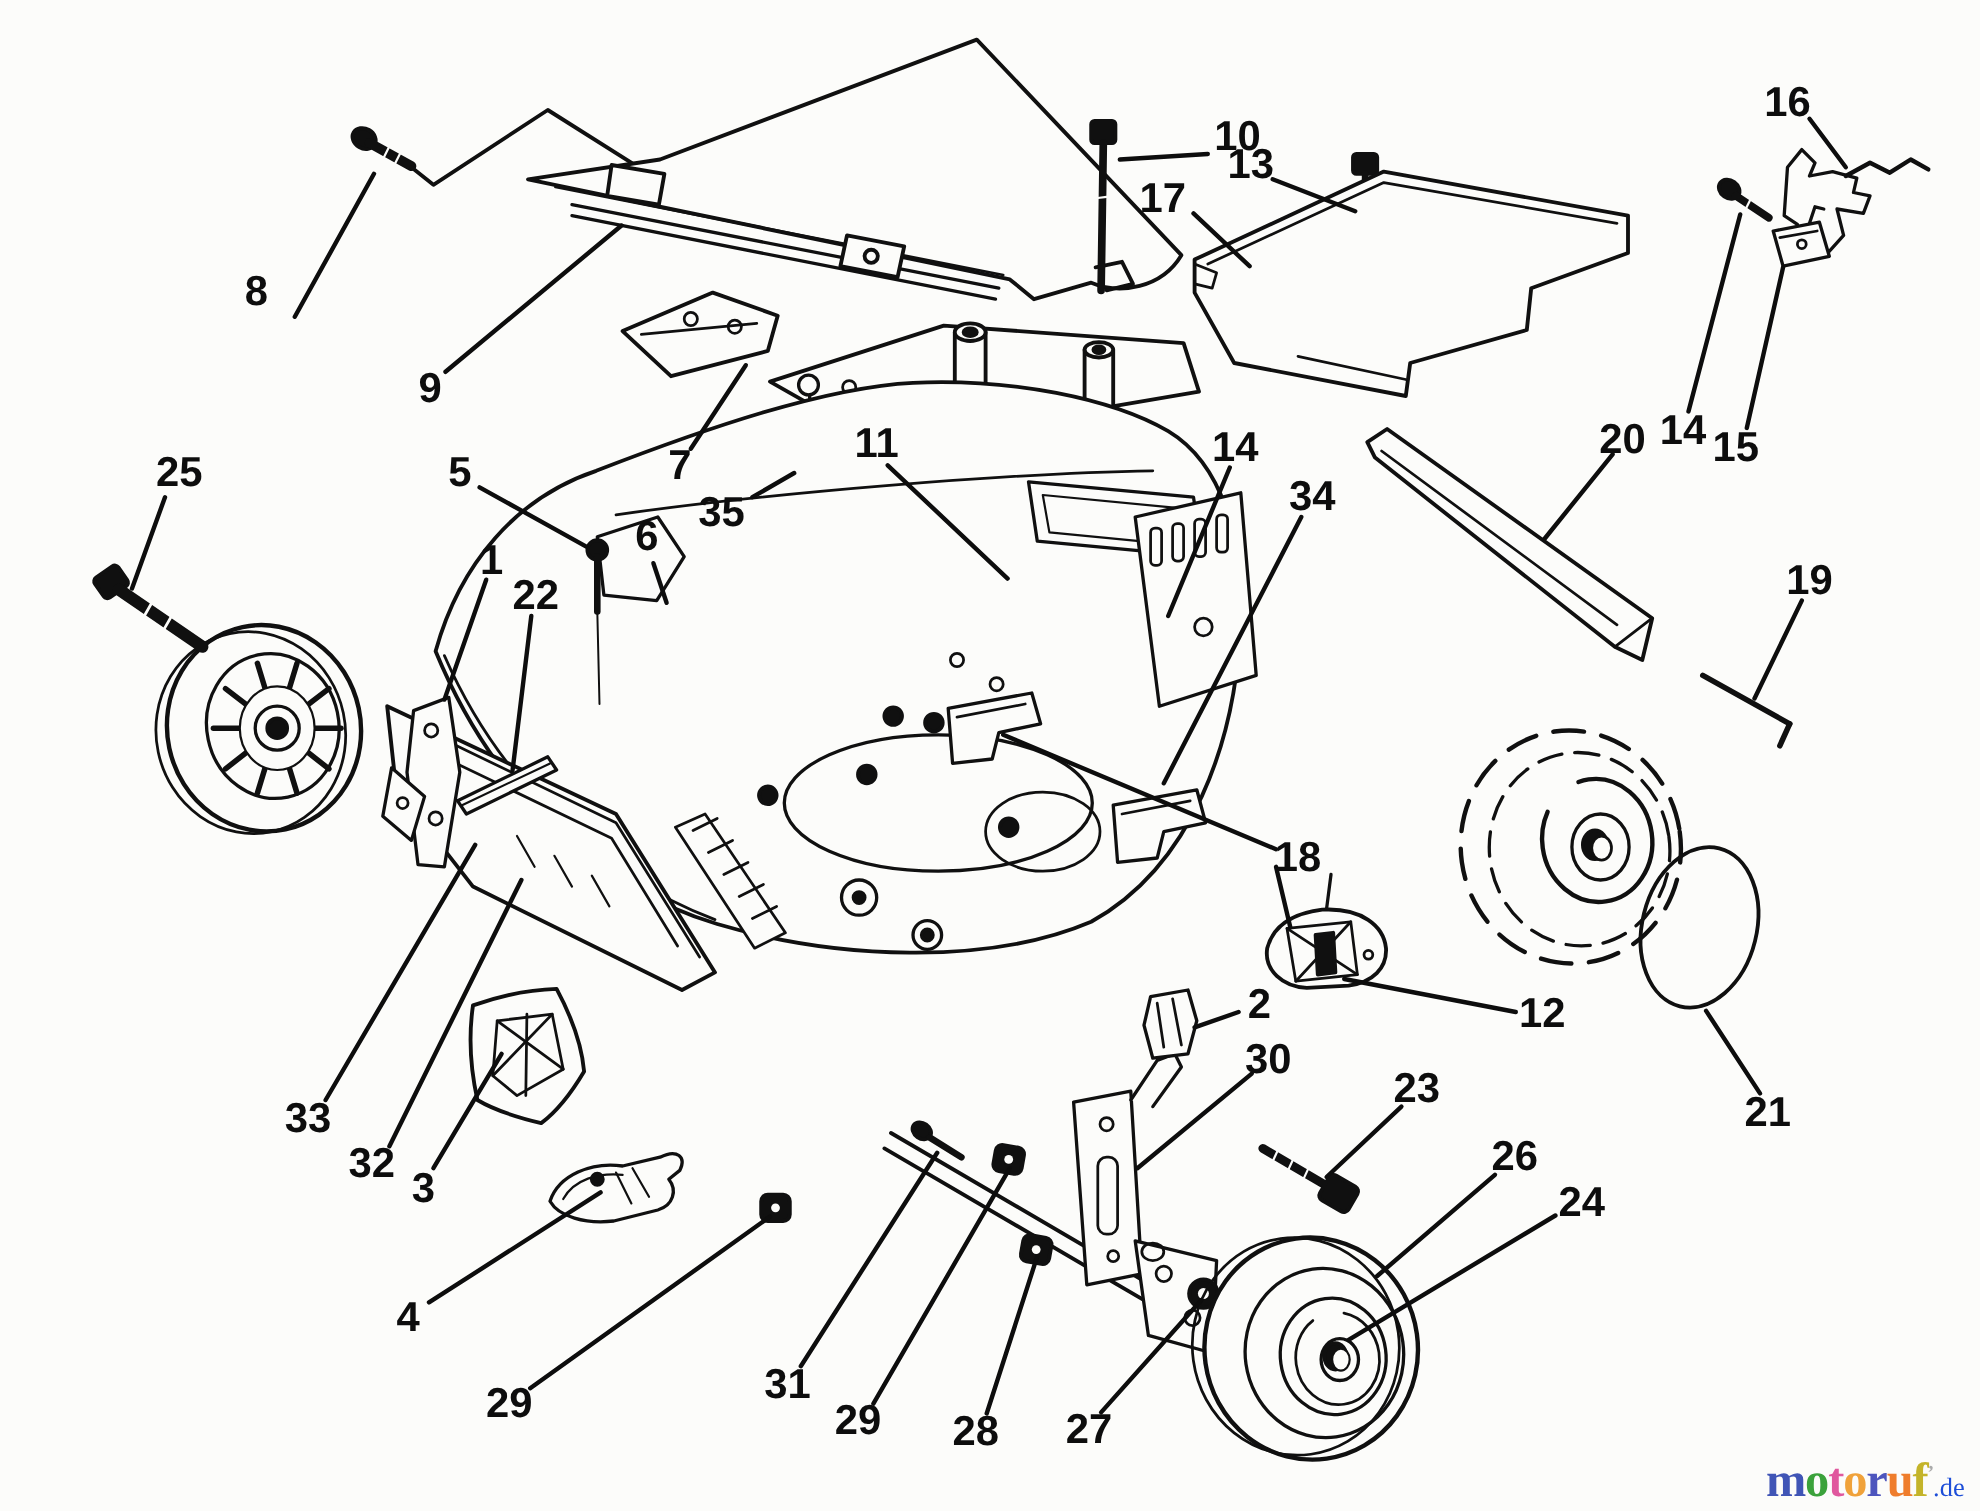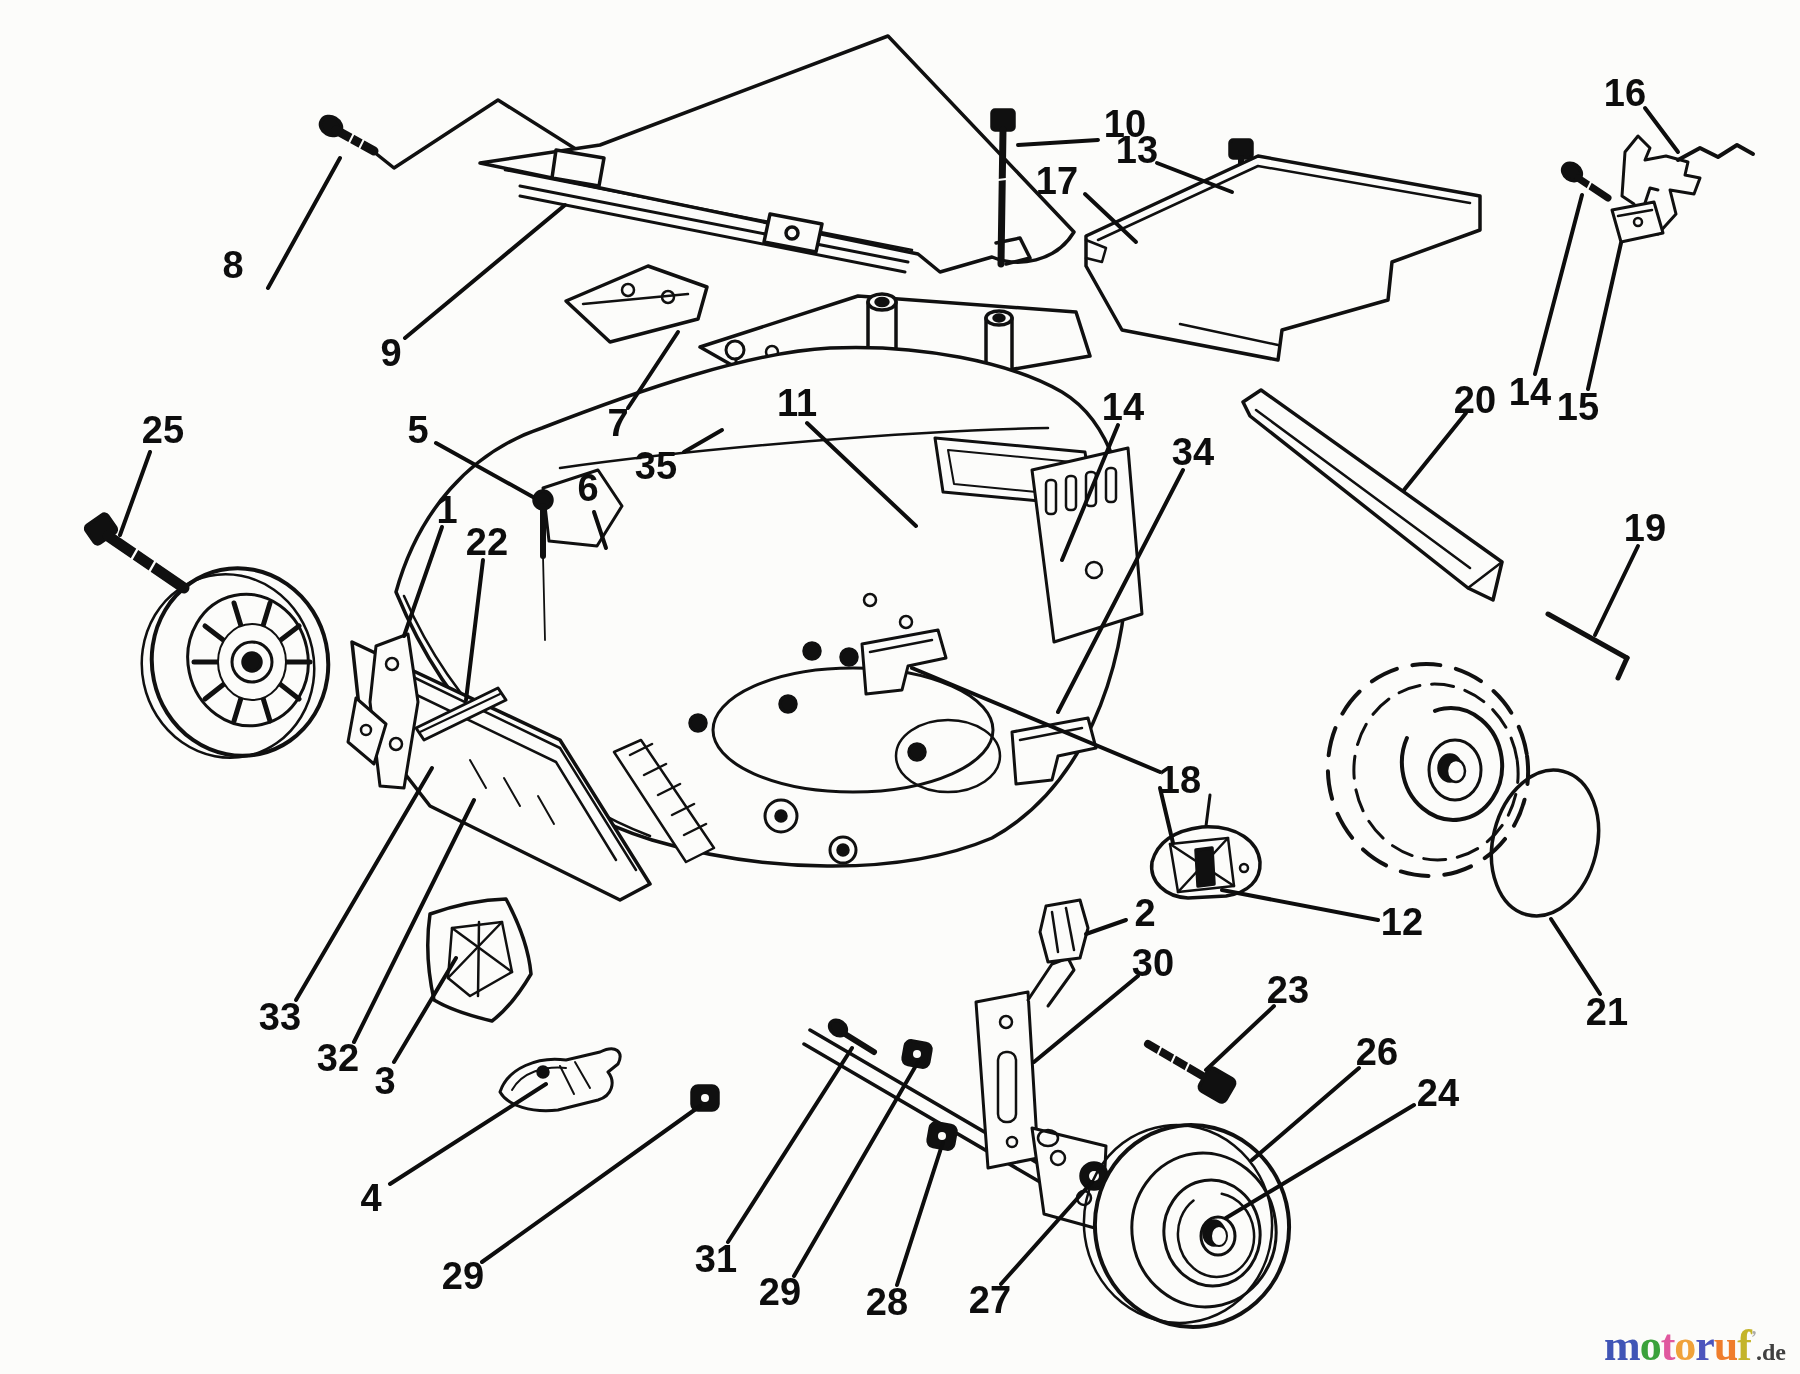--- a/index.html
+++ b/index.html
@@ -2,21 +2,21 @@
 <html><head>
 <meta charset="utf-8">
 <style>
   html,body{margin:0;padding:0;background:#fcfcfa;}
   .stage{position:relative;width:1800px;height:1374px;background:#fcfcfa;overflow:hidden;
          font-family:"Liberation Sans",sans-serif;}
   svg{position:absolute;left:0;top:0;}
   .callout-text{font-family:"Liberation Sans",sans-serif;font-weight:bold;font-size:38px;fill:#0d0d0d;}
   .logo{position:absolute;right:14px;bottom:6px;font-family:"Liberation Serif",serif;
         font-weight:700;font-size:44px;letter-spacing:-1px;line-height:1;}
-  .logo .suffix{font-size:24px;font-weight:700;color:#404040;letter-spacing:0;}
+  .logo .suffix{font-size:24px;font-weight:400;color:#1d4ed8;letter-spacing:0;}
   .logo .tick{font-size:18px;color:#aaa;vertical-align:super;}
 </style>
 </head>
 <body>
 
 <div class="stage">
 <svg id="diagram" width="1800" height="1374" viewBox="0 0 1800 1374">
   <g id="artwork" fill="none" stroke="#101010" stroke-width="3.5" stroke-linejoin="round" stroke-linecap="round">
 
     <g>

